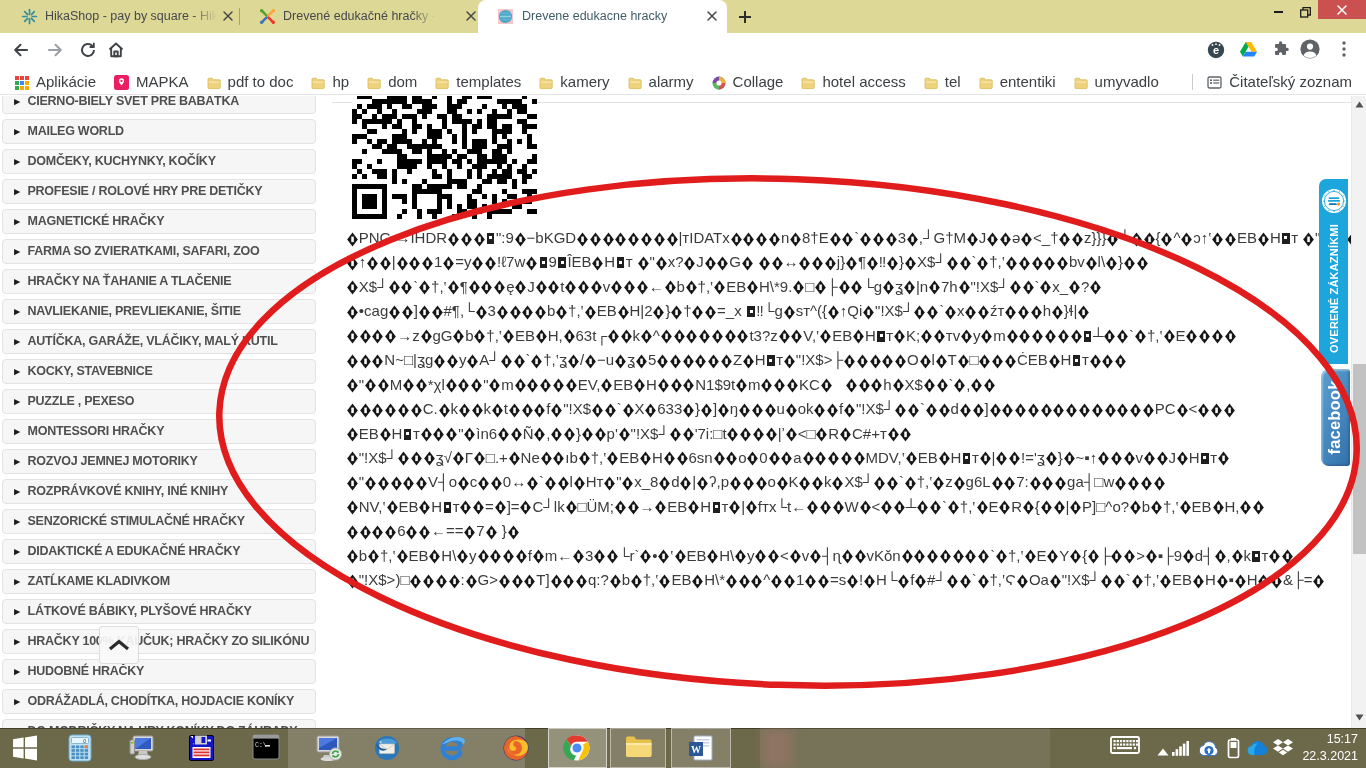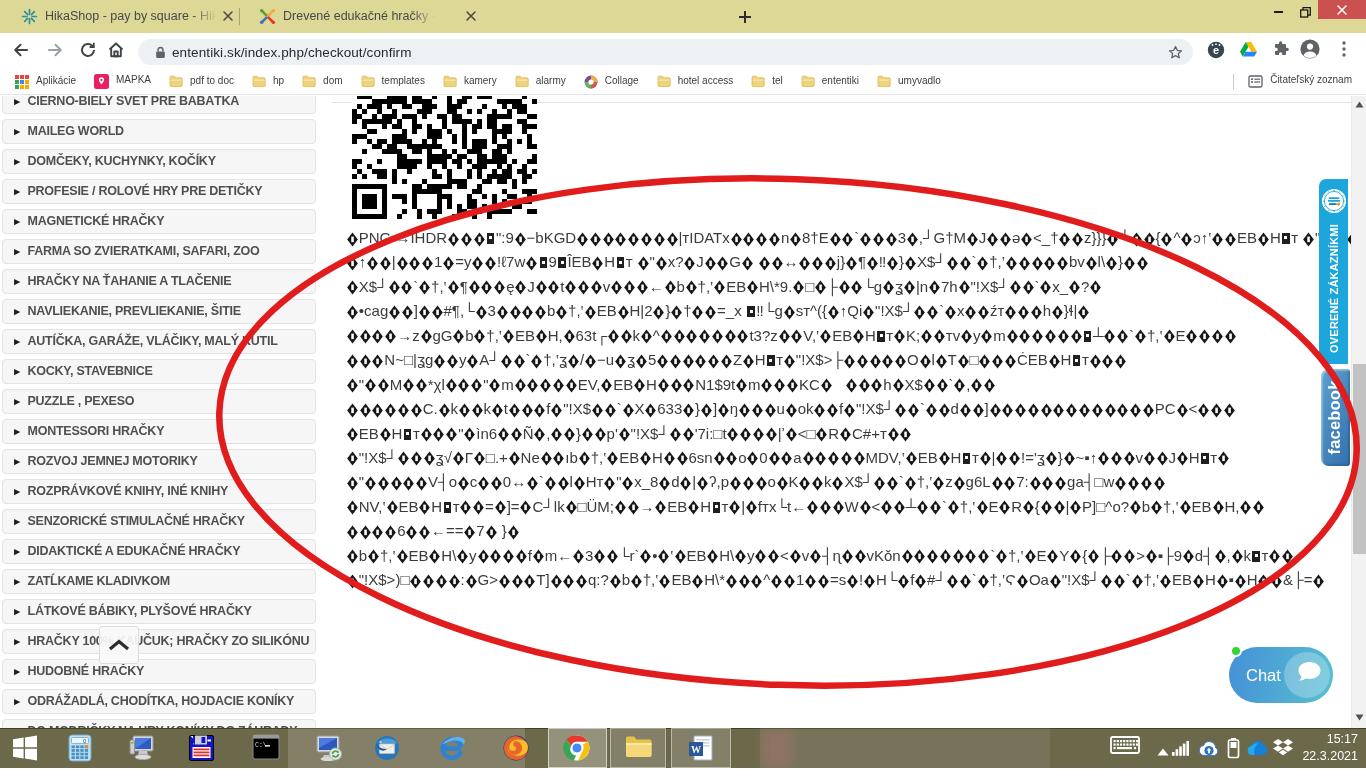--- a/index.html
+++ b/index.html
@@ -25,21 +25,21 @@
 #wclose{position:absolute;left:1318px;top:0;width:48px;height:19px;background:#cb5151;display:flex;align-items:center;justify-content:center}
 
 #toolbar{position:absolute;left:0;top:33px;width:1366px;height:35px;background:#fff}
 .navic{position:absolute;top:0}
 #omni{position:absolute;left:138px;top:6px;width:1055px;height:26px;border-radius:13px;background:#eef1f3}
 #url{position:absolute;left:34px;top:5.5px;font-size:13.5px;color:#27292b;letter-spacing:0.1px}
 
 #bmbar{position:absolute;left:0;top:68px;width:1366px;height:27px;background:#fff;border-bottom:1px solid #e2e4e5}
 #bml{position:absolute;left:15px;top:0;height:27px;display:flex;align-items:center;gap:18px}
 #bmr{position:absolute;right:14px;top:0;height:27px;display:flex;align-items:center;gap:8px}
-.bk{display:inline-flex;align-items:flex-start;gap:7px;font-size:10px;color:#3c4043;white-space:nowrap}
+.bk{display:inline-flex;align-items:flex-end;gap:7px;font-size:15px;color:#3c4043;white-space:nowrap}
 .bksep{width:1px;height:16px;background:#c9cccf;margin-right:6px}
 
 #page{position:absolute;left:0;top:96px;width:1351px;height:632px;background:#fff;overflow:hidden}
 .srow{position:absolute;left:2px;width:314px;height:24.5px;background:#f6f6f6;border:1px solid #e3e3e3;
  border-radius:4px;font-weight:bold;font-size:12.5px;color:#4f4f4f;line-height:23.5px;padding-left:24.5px;
  letter-spacing:-0.25px;white-space:nowrap;overflow:hidden}
 .srow{top:0}
 .tri{position:absolute;left:9px;top:0;font-size:10.5px;color:#1c1c1c;line-height:23px;letter-spacing:0}
 #topline{position:absolute;left:332px;top:5.5px;width:1019px;height:1px;background:#e3e3e3}
 
@@ -111,20 +111,35 @@
               <circle cx="2.5" cy="13.5" r="1.6" fill="#4073b6"></circle>
             </g>
           </svg></span>
         <span class="tabtitle">Drevené edukačné hračky - Adm</span>
     <span class="tclose" style="left:217px">
           <svg width="12" height="12" viewBox="0 0 12 12">
             <path d="M2 2 L10 10 M10 2 L2 10" stroke="#474747" stroke-width="1.5" stroke-linecap="round"></path>
           </svg>
         </span>
       </div>
+  <div id="tab3">
+        <span style="position:absolute;left:20px;top:9px"><svg width="15" height="15" viewBox="0 0 15 15">
+            <rect width="15" height="15" fill="#f6c6ca"></rect>
+            <circle cx="7.5" cy="7.5" r="6.6" fill="#4da7c8"></circle>
+            <rect x="2" y="6.7" width="11" height="1.6" fill="#8fd0e4"></rect>
+            <rect x="3.2" y="3.6" width="8.6" height="1.2" fill="#6cbcd8" opacity=".8"></rect>
+            <rect x="3.2" y="10" width="8.6" height="1.2" fill="#6cbcd8" opacity=".8"></rect>
+          </svg></span>
+        <span class="tabtitle">Drevene edukacne hracky</span>
+    <span class="tclose" style="left:228px">
+          <svg width="12" height="12" viewBox="0 0 12 12">
+            <path d="M2 2 L10 10 M10 2 L2 10" stroke="#474747" stroke-width="1.5" stroke-linecap="round"></path>
+          </svg>
+        </span>
+      </div>
   <div id="newtab"><svg width="16" height="16" viewBox="0 0 16 16">
           <path d="M8 2 V14 M2 8 H14" stroke="#2c2c2c" stroke-width="2"></path>
         </svg></div>
   <div id="wmin"></div>
       <div id="wres"><svg width="11" height="11" viewBox="0 0 11 11" fill="none" stroke="#1b1b1b" stroke-width="1.3">
           <rect x="0.7" y="3" width="7" height="7"></rect>
           <path d="M3 3 V0.7 H10.3 V8 H8"></path>
         </svg></div>
       <div id="wclose">
         <svg width="12" height="12" viewBox="0 0 12 12">
@@ -140,30 +155,20 @@
         <path d="M3 9 H14.4 M9.5 3.8 L14.8 9 L9.5 14.2"></path>
       </svg>
       <svg class="navic" style="left:79px;top:8px" width="18" height="18" viewBox="0 0 18 18" fill="none" stroke="#3f4347" stroke-width="2">
         <path d="M15 9 a6 6 0 1 1 -1.8-4.3 L14.6 6"></path>
         <path d="M14.8 1.8 V6 H10.6" stroke-width="1.8"></path>
       </svg>
       <svg class="navic" style="left:107px;top:8px" width="18" height="18" viewBox="0 0 18 18" fill="none" stroke="#3f4347" stroke-width="1.9" stroke-linejoin="round">
         <path d="M2.5 8.5 L9 2.5 L15.5 8.5 M4.2 7.2 V15.2 H13.8 V7.2"></path>
         <rect x="7.3" y="10.5" width="3.4" height="4.7"></rect>
       </svg>
-  <div id="omni">
-        <svg style="position:absolute;left:16px;top:6.5px" width="13" height="13" viewBox="0 0 12 12">
-          <rect x="2" y="5" width="8" height="6" rx="1" fill="#5f6368"></rect>
-          <path d="M3.8 5 V3.6 a2.2 2.2 0 0 1 4.4 0 V5" fill="none" stroke="#5f6368" stroke-width="1.4"></path>
-        </svg>
-        <span id="url">ententiki.sk/index.php/checkout/confirm</span>
-        <svg style="position:absolute;left:1030px;top:6px" width="15" height="15" viewBox="0 0 16 16" fill="none" stroke="#5f6368" stroke-width="1.4" stroke-linejoin="round">
-          <path d="M8 1.6 L9.9 5.7 14.4 6.2 11 9.2 12 13.6 8 11.3 4 13.6 5 9.2 1.6 6.2 6.1 5.7 Z"></path>
-        </svg>
-      </div>
   <svg class="navic" style="left:1207px;top:8px" width="18" height="18" viewBox="0 0 18 18">
         <circle cx="9" cy="9" r="8.2" fill="#36474f"></circle>
         <text x="9" y="13" font-size="11" font-weight="bold" fill="#fff" text-anchor="middle" font-family="Liberation Sans">e</text>
         <circle cx="5.5" cy="4" r="0.9" fill="#fff"></circle>
         <circle cx="9" cy="3.2" r="0.9" fill="#fff"></circle>
         <circle cx="12.5" cy="4" r="0.9" fill="#fff"></circle>
       </svg>
       <svg class="navic" style="left:1240px;top:8px" width="17" height="17" viewBox="0 0 87 78">
         <path d="M29.3 0 L57.7 0 L87 50.4 L58.6 50.4 Z" fill="#ffba00"></path>
         <path d="M29.3 0 L0 50.4 L14.2 75 L43.5 24.6 Z" fill="#00ac47"></path>
@@ -333,28 +338,20 @@
               <circle cx="12.00" cy="1.40" r="0.55"></circle>
               <circle cx="17.30" cy="2.82" r="0.55"></circle>
               <circle cx="21.18" cy="6.70" r="0.55"></circle>
             </g>
           </svg></div>
         <div id="heutxt">OVERENÉ ZÁKAZNÍKMI</div>
       </div>
   <div id="fb">
         <div id="fbtxt">facebook</div>
       </div>
-  <div id="chat">
-        <span class="txt">Chat</span>
-        <span class="cir"></span>
-        <svg style="position:absolute;left:67px;top:14px" width="26" height="22" viewBox="0 0 26 22">
-          <path d="M13.5 1 C20 1 24.5 4.6 24.5 9.5 C24.5 14.4 20 18 13.5 18 C12.1 18 10.8 17.8 9.6 17.5 C7.8 18.9 5.4 19.6 3.2 19.4 C4.6 18.3 5.3 17 5.5 15.6 C3.3 14 2.5 11.9 2.5 9.5 C2.5 4.6 7 1 13.5 1 Z" fill="#fff"></path>
-        </svg>
-        <span class="dot"></span>
-      </div>
  </div>
  <div id="sbar">
       <svg style="position:absolute;left:3px;top:5px" width="9" height="7" viewBox="0 0 9 7">
         <path d="M4.5 0.5 L8.5 6.5 H0.5 Z" fill="#4f5254"></path>
       </svg>
       <div class="th"></div>
       <svg style="position:absolute;left:3px;top:618px" width="9" height="7" viewBox="0 0 9 7">
         <path d="M4.5 6.5 L8.5 0.5 H0.5 Z" fill="#4f5254"></path>
       </svg>
     </div>

